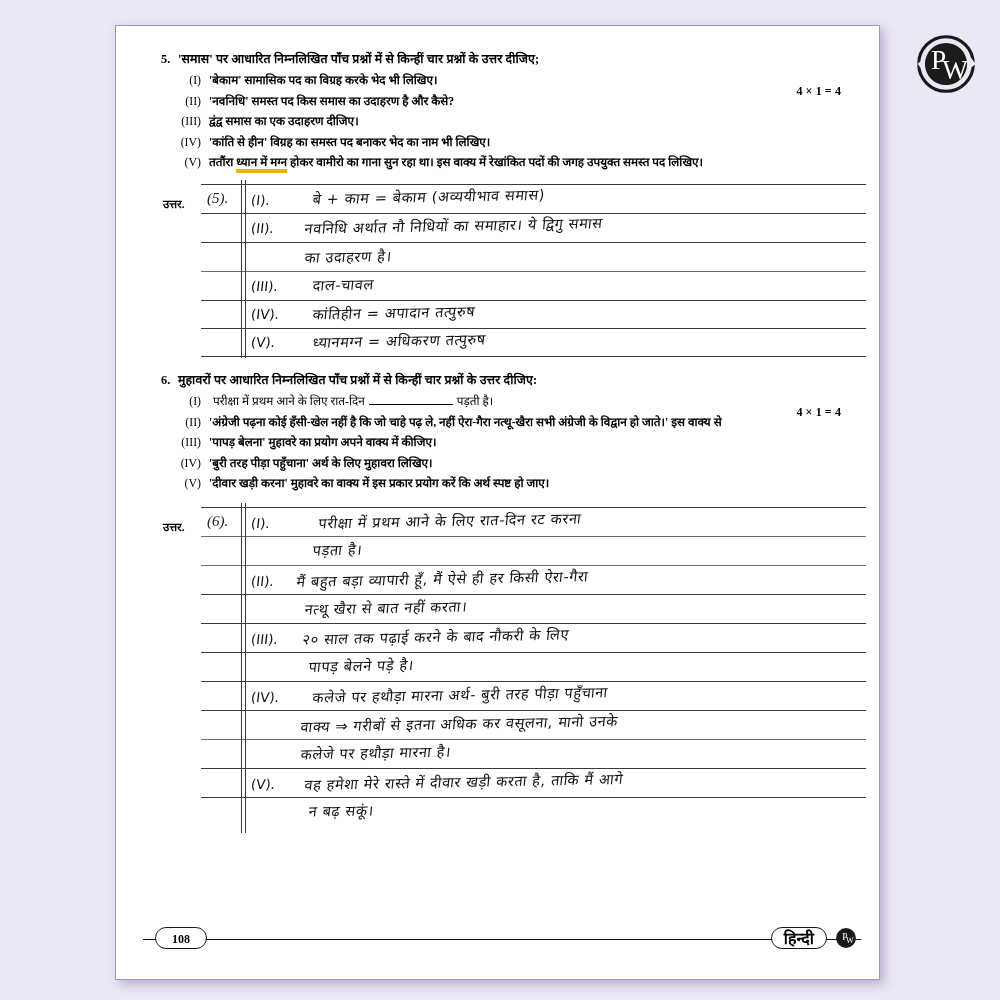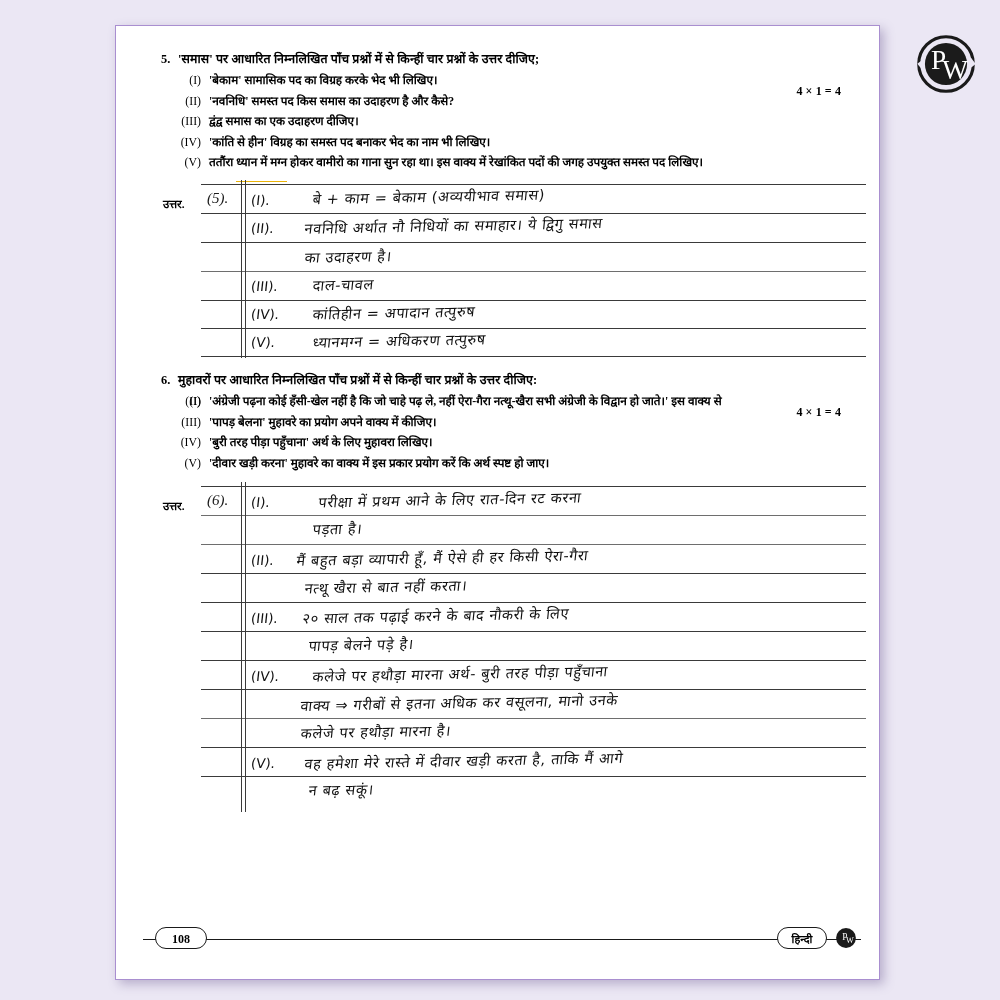--- a/index.html
+++ b/index.html
@@ -100,21 +100,21 @@
     margin-left: 4px;
   }
   .blank-underline {
     display: inline-block;
     width: 84px;
     border-bottom: 1px solid #000;
     height: 11px;
     vertical-align: baseline;
     margin: 0 4px;
   }
-  .uline { border-bottom: 1px solid #eab308; padding-bottom: 12px; }
+  .uline { border-bottom: 4px solid #eab308; padding-bottom: 0px; }
 
   
   .answer-area {
     position: relative;
     margin-top: 9px;
   }
   .ans-label {
     position: absolute;
     left: 2px;
     font-size: 11.4px;
@@ -190,21 +190,21 @@
     border: 1.6px solid #1a1a1a;
     border-radius: 11px;
     background: #fff;
     font-size: 12px;
     font-weight: bold;
     text-align: center;
     padding: 0 12px;
     box-sizing: border-box;
   }
   #page-num { left: 30px; min-width: 52px; }
-  #subject-pill { right: 52px; min-width: 50px; font-size: 11px; }
+  #subject-pill { right: 52px; min-width: 50px; font-size: 16px; }
   #footer-logo {
     position: absolute;
     right: 22px;
     top: 0px;
     width: 22px;
     height: 22px;
   }
 </style>
 </head>
 <body>
@@ -280,20 +280,21 @@
 
     <div class="qblock" style="margin-top:14px;">
       <div class="qhead">
         <span class="qnum">6.</span>
         <span class="qtext">मुहावरों पर आधारित निम्नलिखित पाँच प्रश्नों में से किन्हीं चार प्रश्नों के उत्तर दीजिए:</span>
         <span class="qmarks">4 × 1 = 4</span>
       </div>
 
       <div class="subq">
         <span class="rn">(I)</span>
+        <span class="fillrow"><span>परीक्षा में प्रथम आने के लिए रात-दिन</span><span class="blank-underline"></span><span>पड़ती है।</span></span>
       </div>
 
       <div class="subq">
         <span class="rn">(II)</span>
         <span class="body">'अंग्रेजी पढ़ना कोई हँसी-खेल नहीं है कि जो चाहे पढ़ ले, नहीं ऐरा-गैरा नत्थू-खैरा सभी अंग्रेजी के विद्वान हो जाते।' इस वाक्य से</span>
       </div>
 
       <div class="subq">
         <span class="rn">(III)</span>
         <span class="body">'पापड़ बेलना' मुहावरे का प्रयोग अपने वाक्य में कीजिए।</span>

